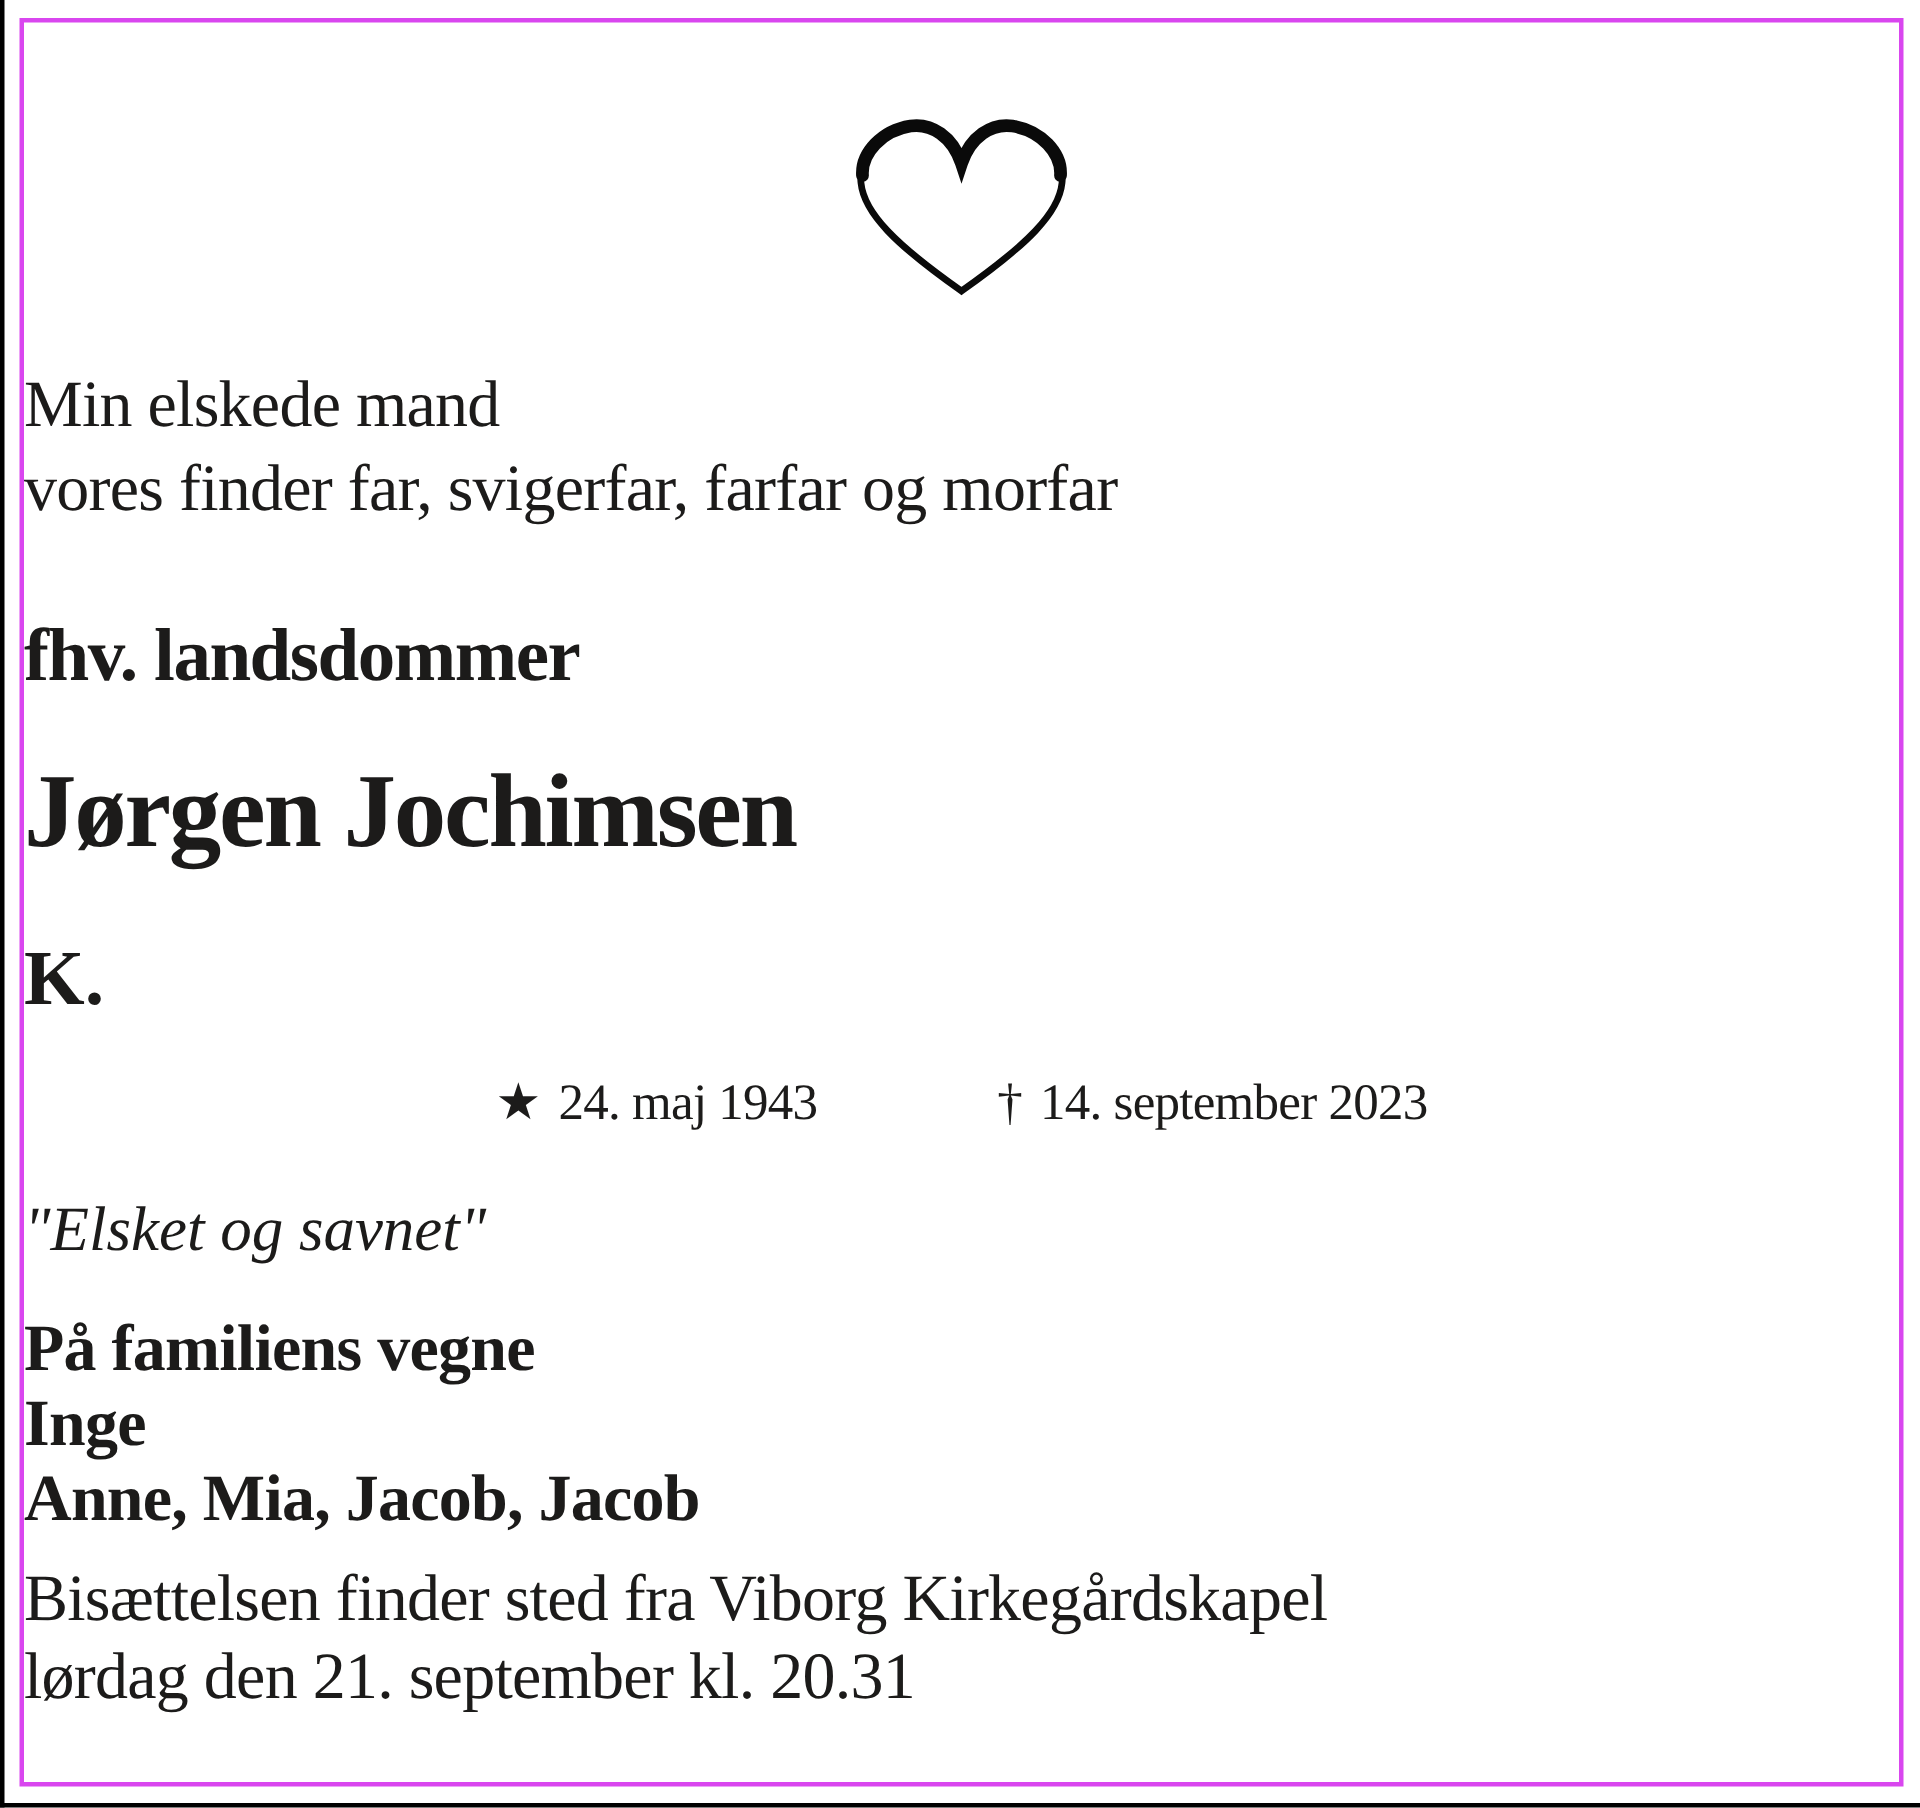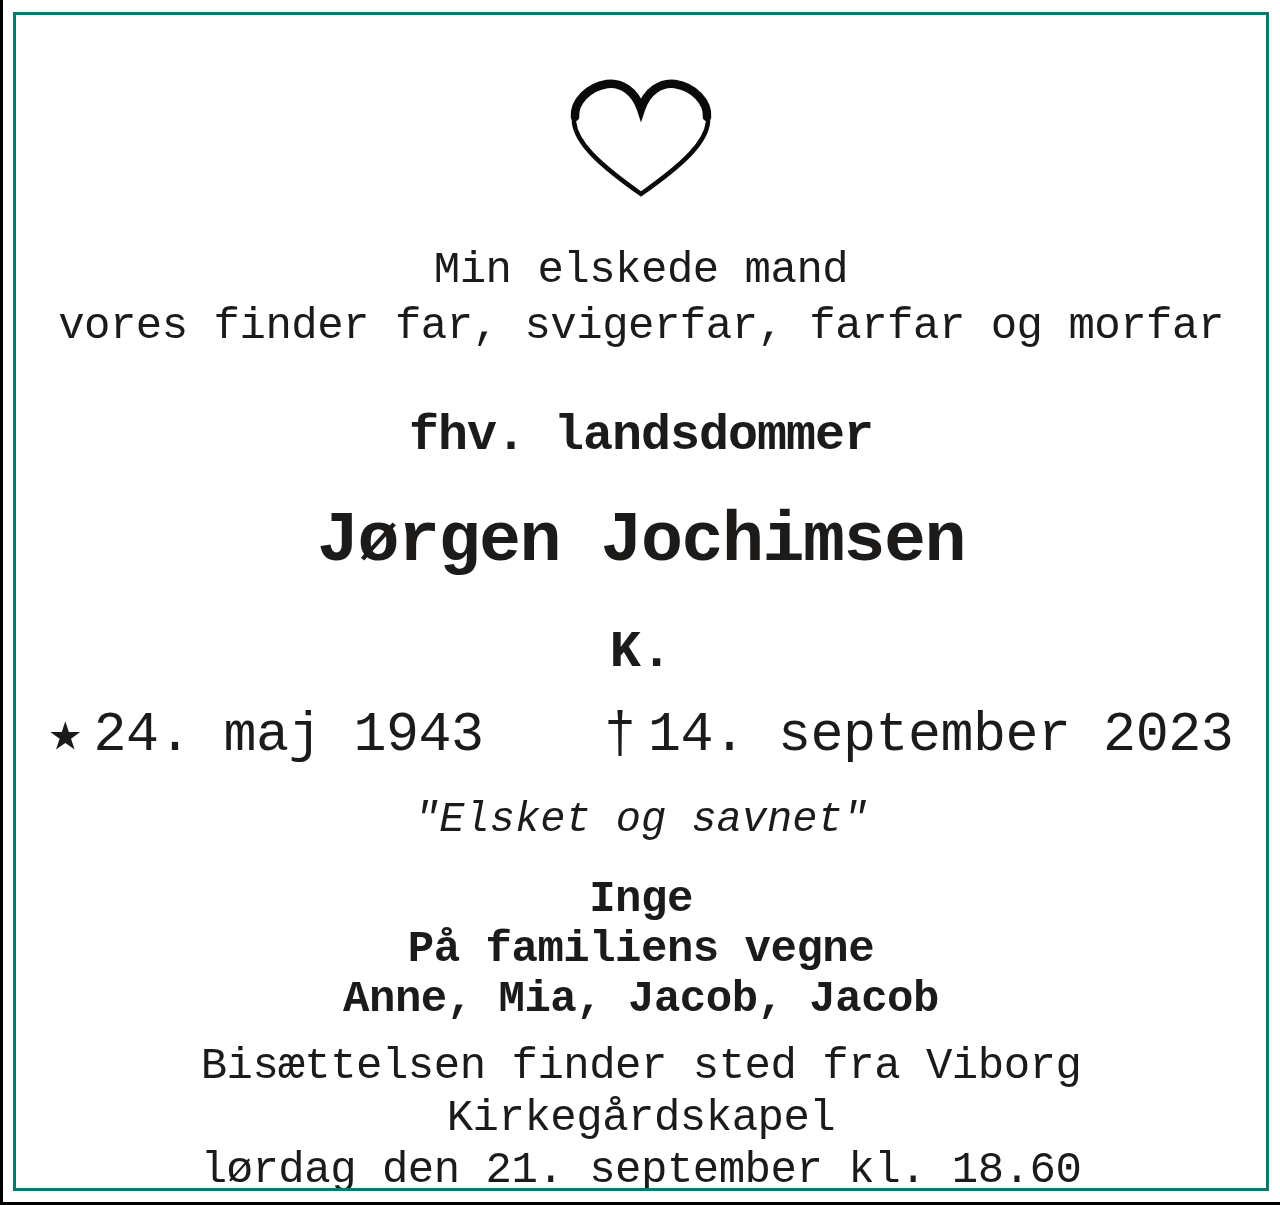--- a/index.html
+++ b/index.html
@@ -22,24 +22,23 @@
     background: #ffffff;
     border-left: 3px solid #000000;
     border-bottom: 3px solid #000000;
   }
   .frame {
     position: absolute;
     left: 10px;
     top: 12px;
     right: 11px;
     bottom: 11px;
-    border: 3px solid #0f766e;
-    text-align: center;
+    border: 3px solid #d946ef;
+    text-align: left;
     overflow: hidden;
-    font-family: Liberation Mono, monospace;
   }
   .heart-wrap {
     margin-top: 60px;
     height: 125px;
     display: flex;
     justify-content: center;
     align-items: flex-start;
   }
   .intro {
     margin-top: 42px;
@@ -62,21 +61,21 @@
     letter-spacing: -1.5px;
   }
   .initial {
     margin-top: 40px;
     font-size: 52px;
     line-height: 58px;
     font-weight: bold;
   }
   .dates {
     margin-top: 28px;
-    font-size: 55px;
+    font-size: 34px;
     line-height: 52px;
     display: flex;
     justify-content: center;
     gap: 120px;
     letter-spacing: -0.5px;
   }
   .dates .sym {
     display: inline-block;
     margin-right: 12px;
   }
@@ -125,24 +124,24 @@
     <div class="initial">K.</div>
 
     <div class="dates">
       <span><span class="sym">★</span><span>24. maj 1943</span></span>
       <span><span class="sym">†</span><span>14. september 2023</span></span>
     </div>
 
     <div class="quote">"Elsket og savnet"</div>
 
     <div class="family">
+      <div>På familiens vegne</div>
       <div>Inge</div>
-      <div>På familiens vegne</div>
       <div>Anne, Mia, Jacob, Jacob</div>
     </div>
 
     <div class="ceremony">
       <div>Bisættelsen finder sted fra Viborg Kirkegårdskapel</div>
-      <div>lørdag den 21. september kl. 18.60</div>
+      <div>lørdag den 21. september kl. 20.31</div>
     </div>
 
   </div>
 </div>
 
 </body></html>

